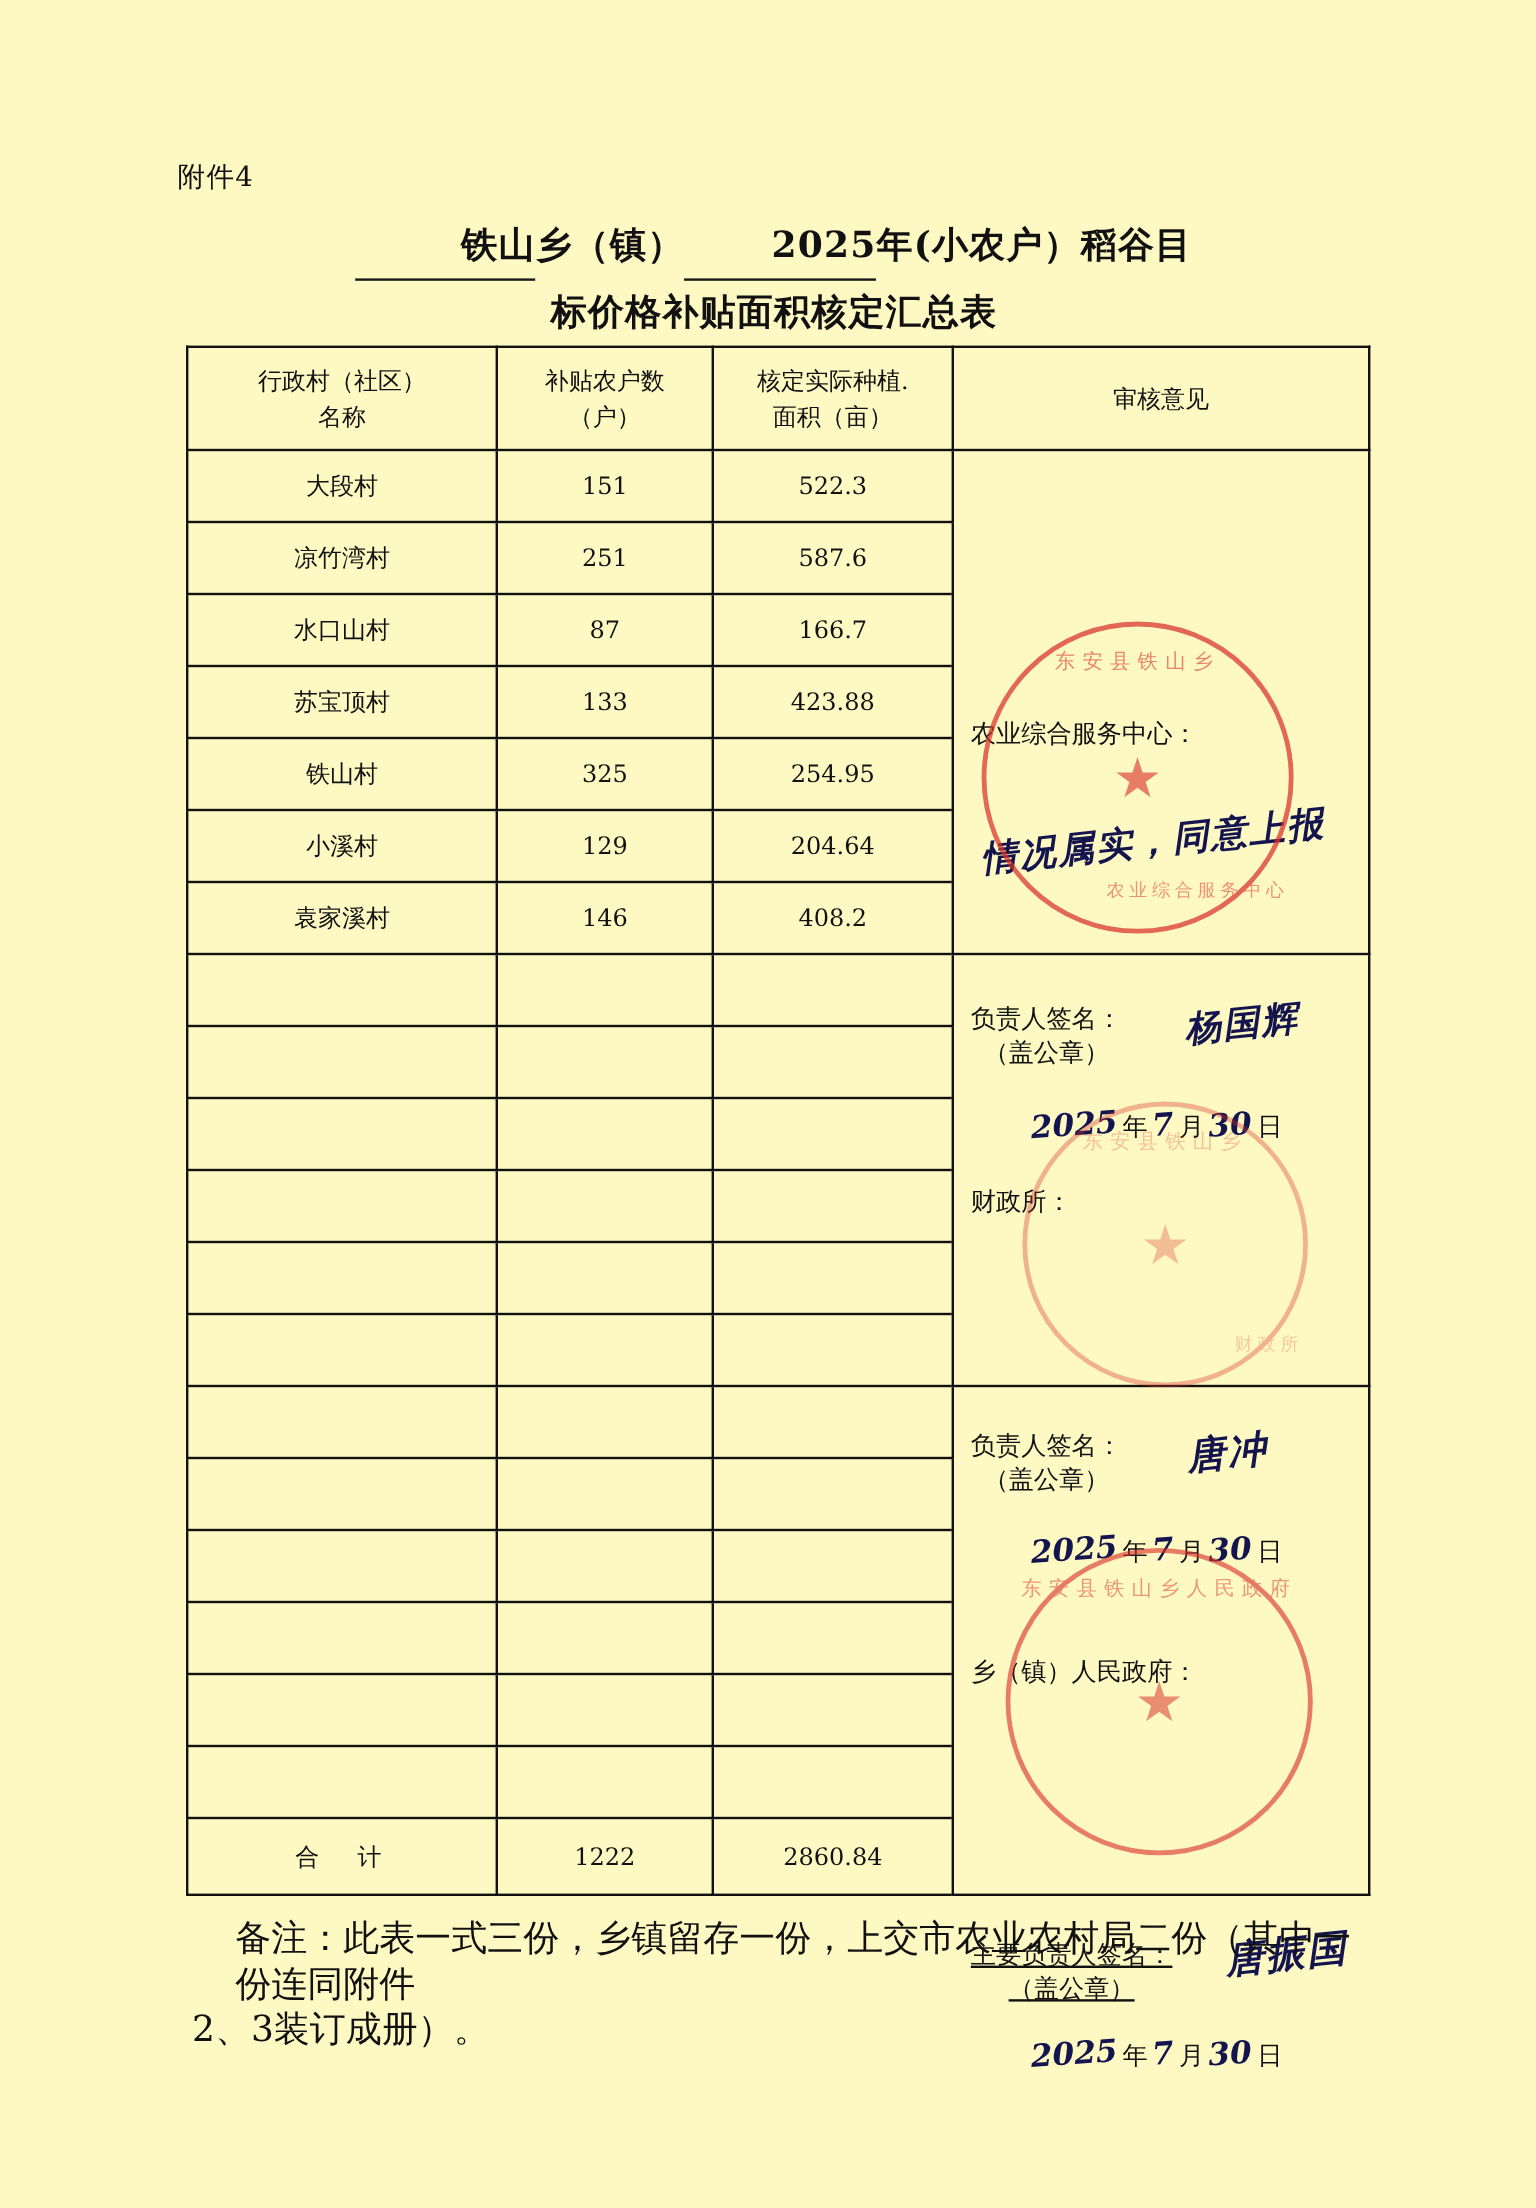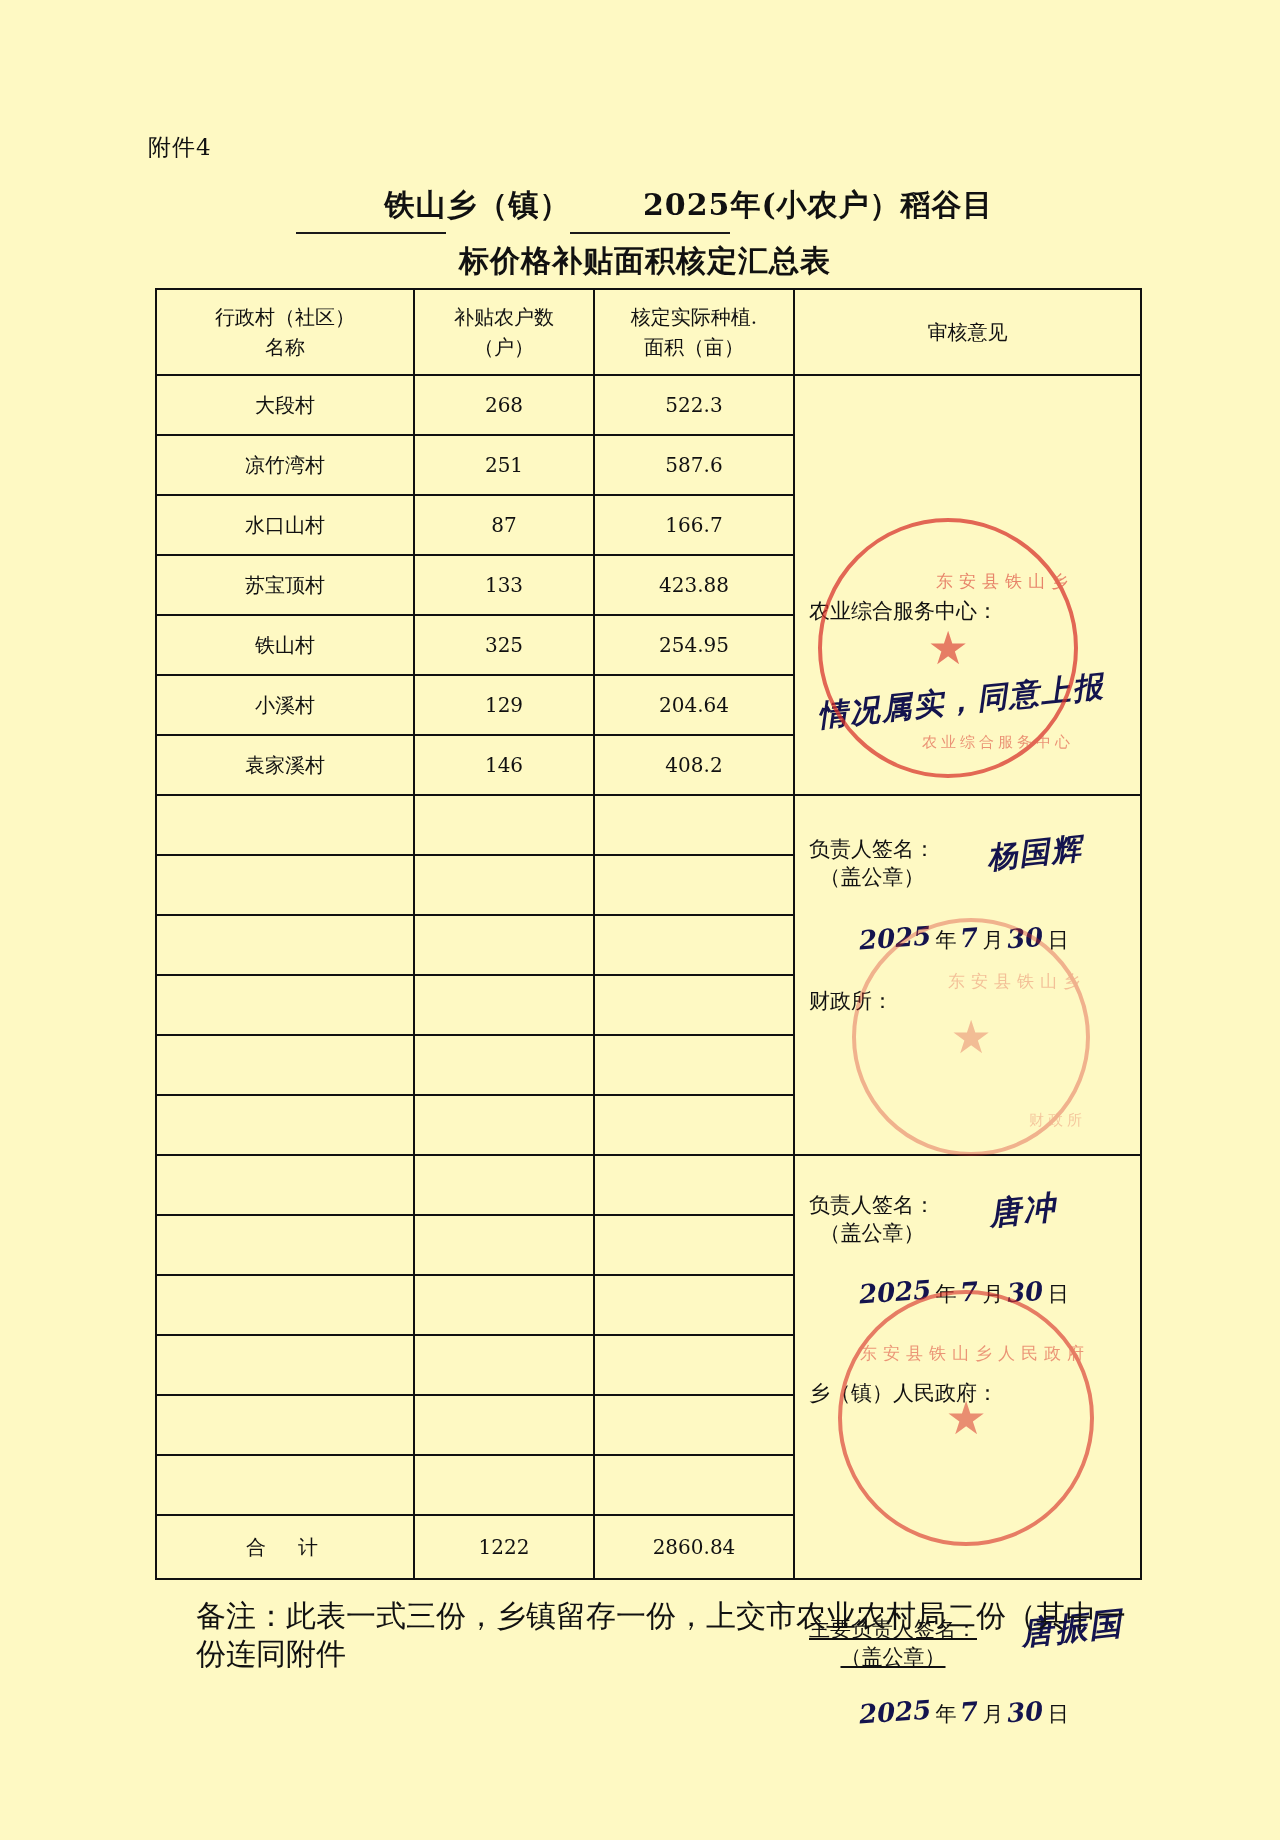--- a/index.html
+++ b/index.html
@@ -156,27 +156,26 @@
     left: 50%; top: 50%;
     transform: translate(-50%,-50%);
     color: #d8302a;
     font-size: 46px;
     opacity: .85;
   }
   .stamp .arc {
     position: absolute;
     left: 0; right: 0;
     top: 18px;
-    text-align: right;
+    text-align: center;
     color: #d8302a;
     font-size: 17px;
     letter-spacing: 6px;
     opacity: .8;
     font-family: "DejaVu Serif", "Liberation Serif", serif;
-    margin-top: 30px;
   }
   .stamp .arc2 {
     position: absolute;
     left: 0; right: 0;
     bottom: 22px;
     text-align: right;
     color: #d8302a;
     font-size: 15px;
     letter-spacing: 4px;
     opacity: .7;
@@ -232,21 +231,21 @@
           <div>核定实际种植.</div>
           <div>面积（亩）</div>
         </th>
         <th class="h">审核意见</th>
       </tr>
     </thead>
     <tbody>
 
       <tr>
         <td class="data">大段村</td>
-        <td class="data">268</td>
+        <td class="data">151</td>
         <td class="data">522.3</td>
         <td class="opinion" rowspan="7">
           <div class="op-inner">
             <div class="op-head">农业综合服务中心：</div>
             <div class="hw hw-blue" style="position:absolute; left:22px; top:96px; font-size:30px;">情况属实，同意上报</div>
             <div class="op-sign" style="top:250px;">
               <div>负责人签名：</div>
               <div>（盖公章）</div>
             </div>
             <div class="hw hw-blue" style="position:absolute; left:192px; top:248px; font-size:30px;">杨国辉</div>
@@ -394,15 +393,16 @@
     <div class="arc2">财政所</div>
   </div>
   <div class="stamp" id="stamp3">
     <div class="arc">东安县铁山乡人民政府</div>
     <div class="star">★</div>
     <div class="arc2"></div>
   </div>
 
   <div class="note">
     <div class="indent">备注：此表一式三份，乡镇留存一份，上交市农业农村局二份（其中一份连同附件</div>
+    <div>2、3装订成册）。</div>
   </div>
 
 </div>
 
 </body></html>

